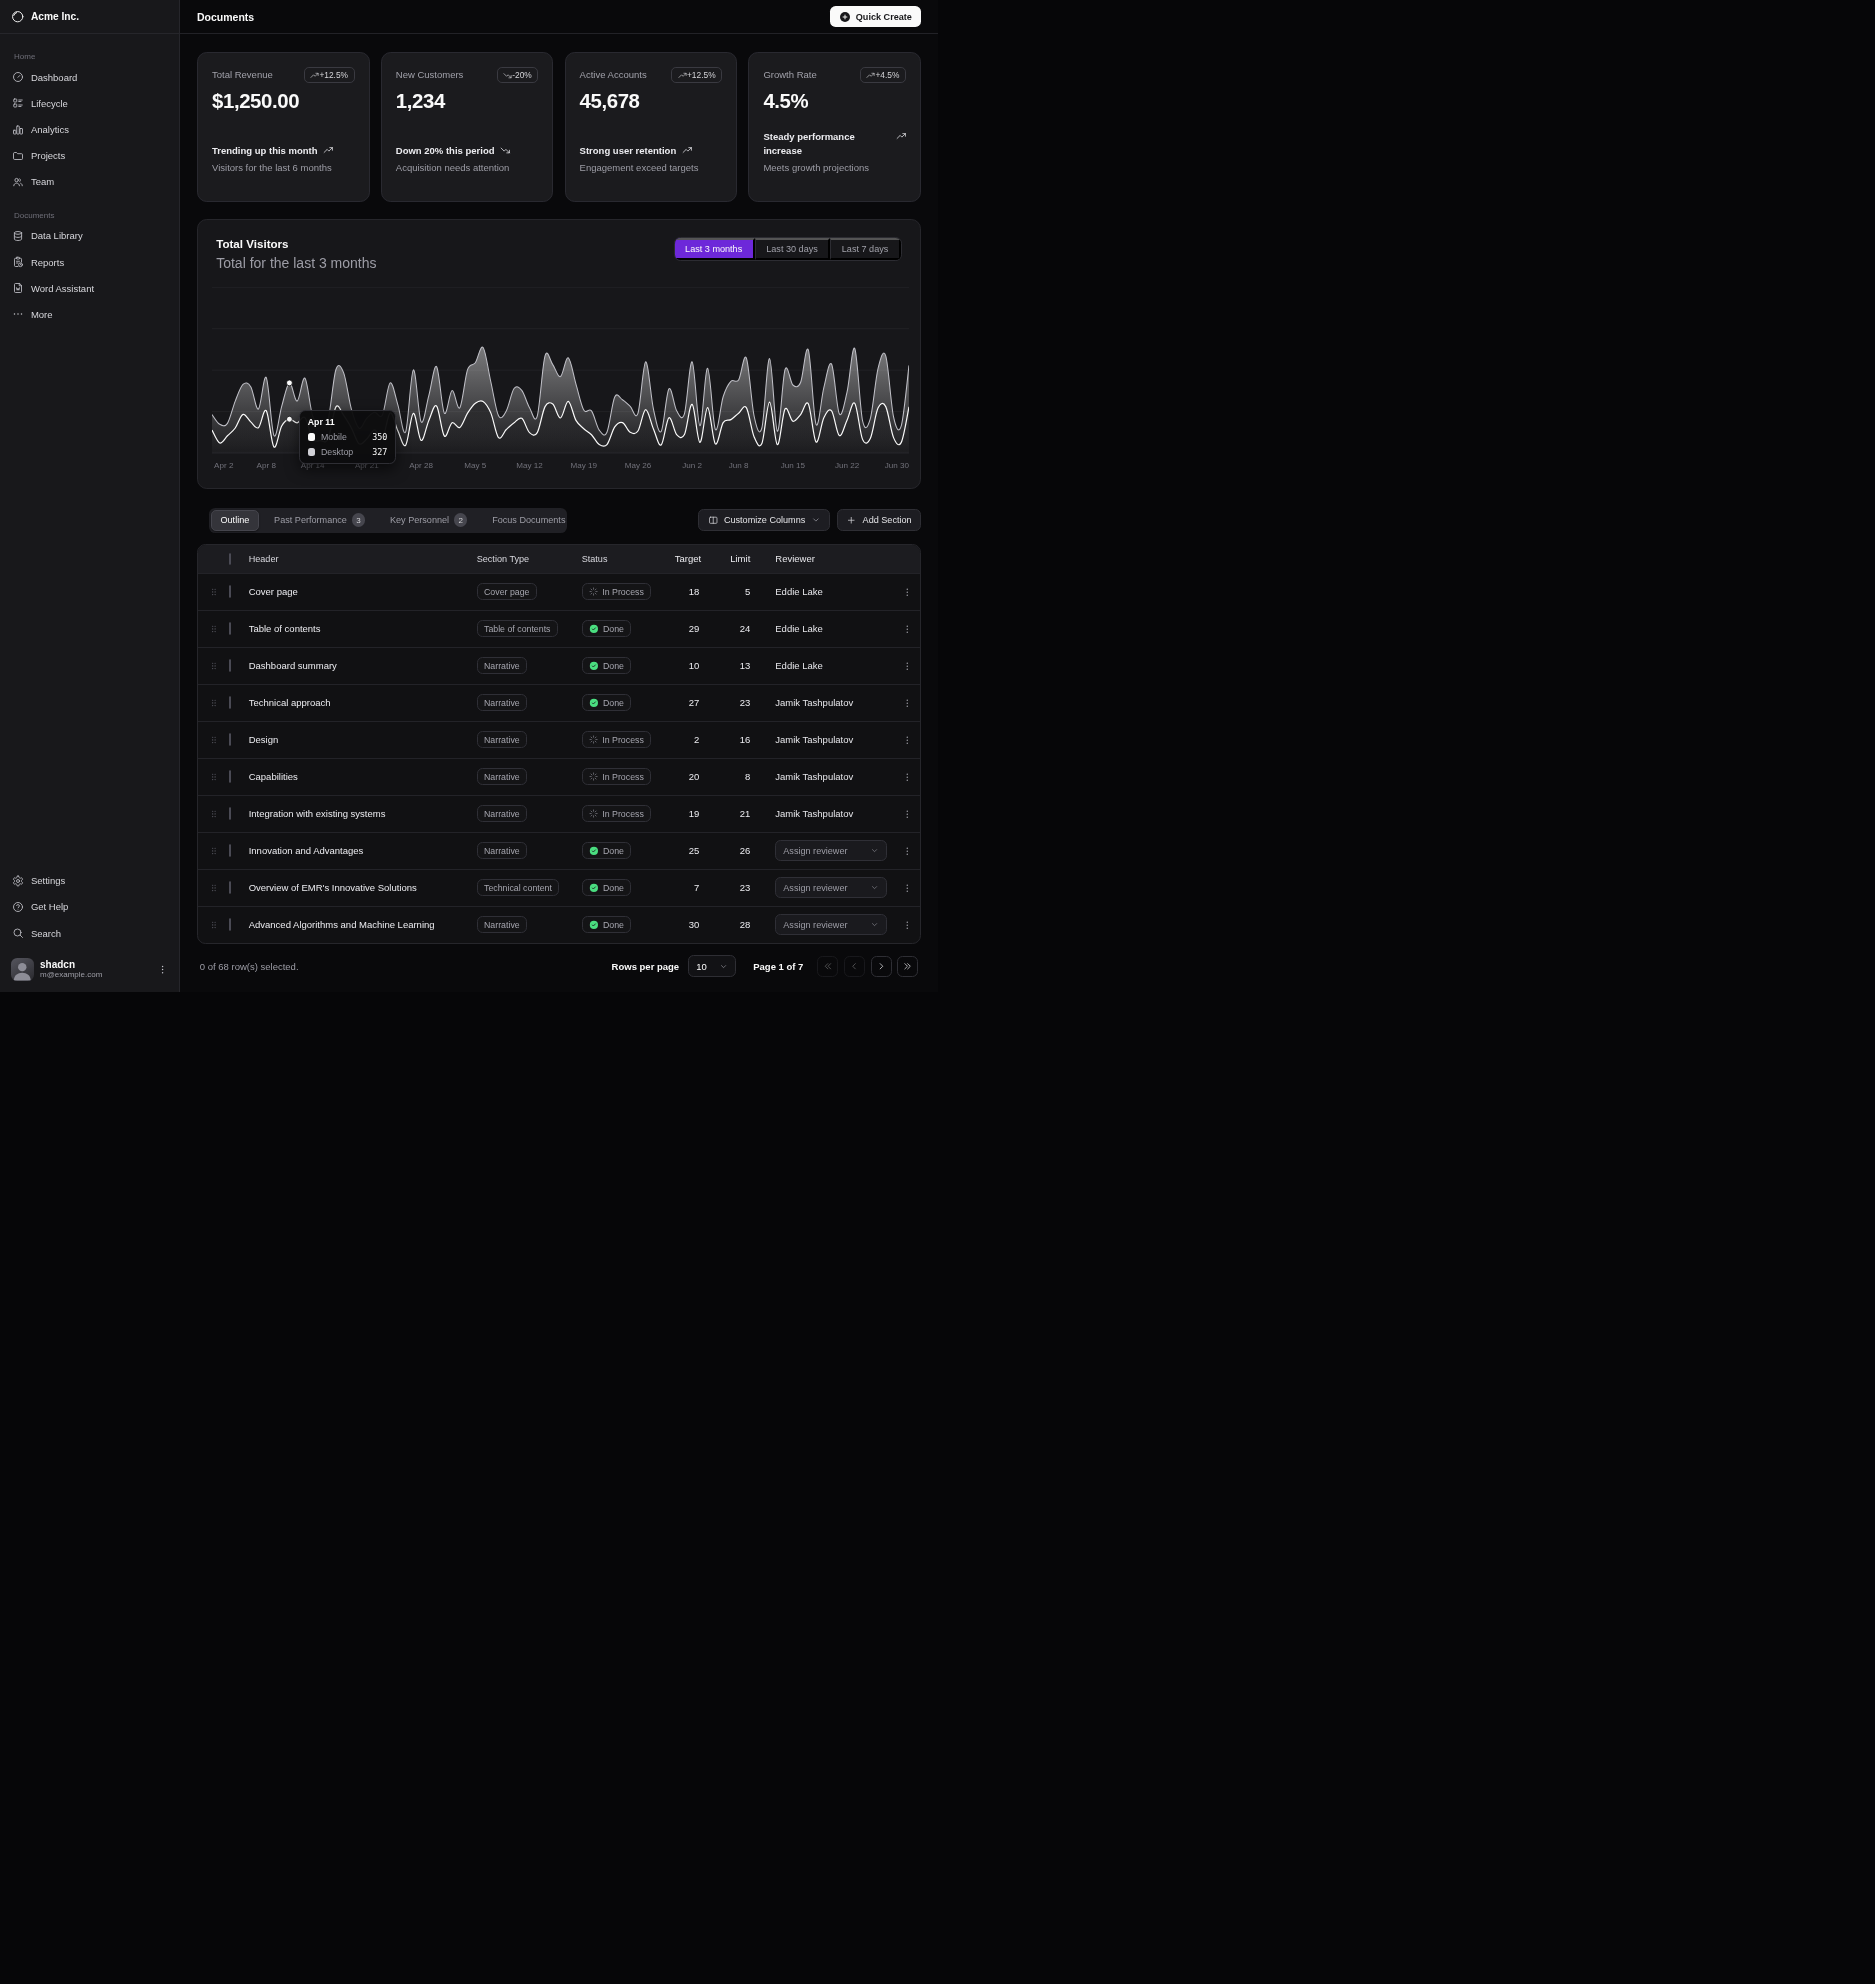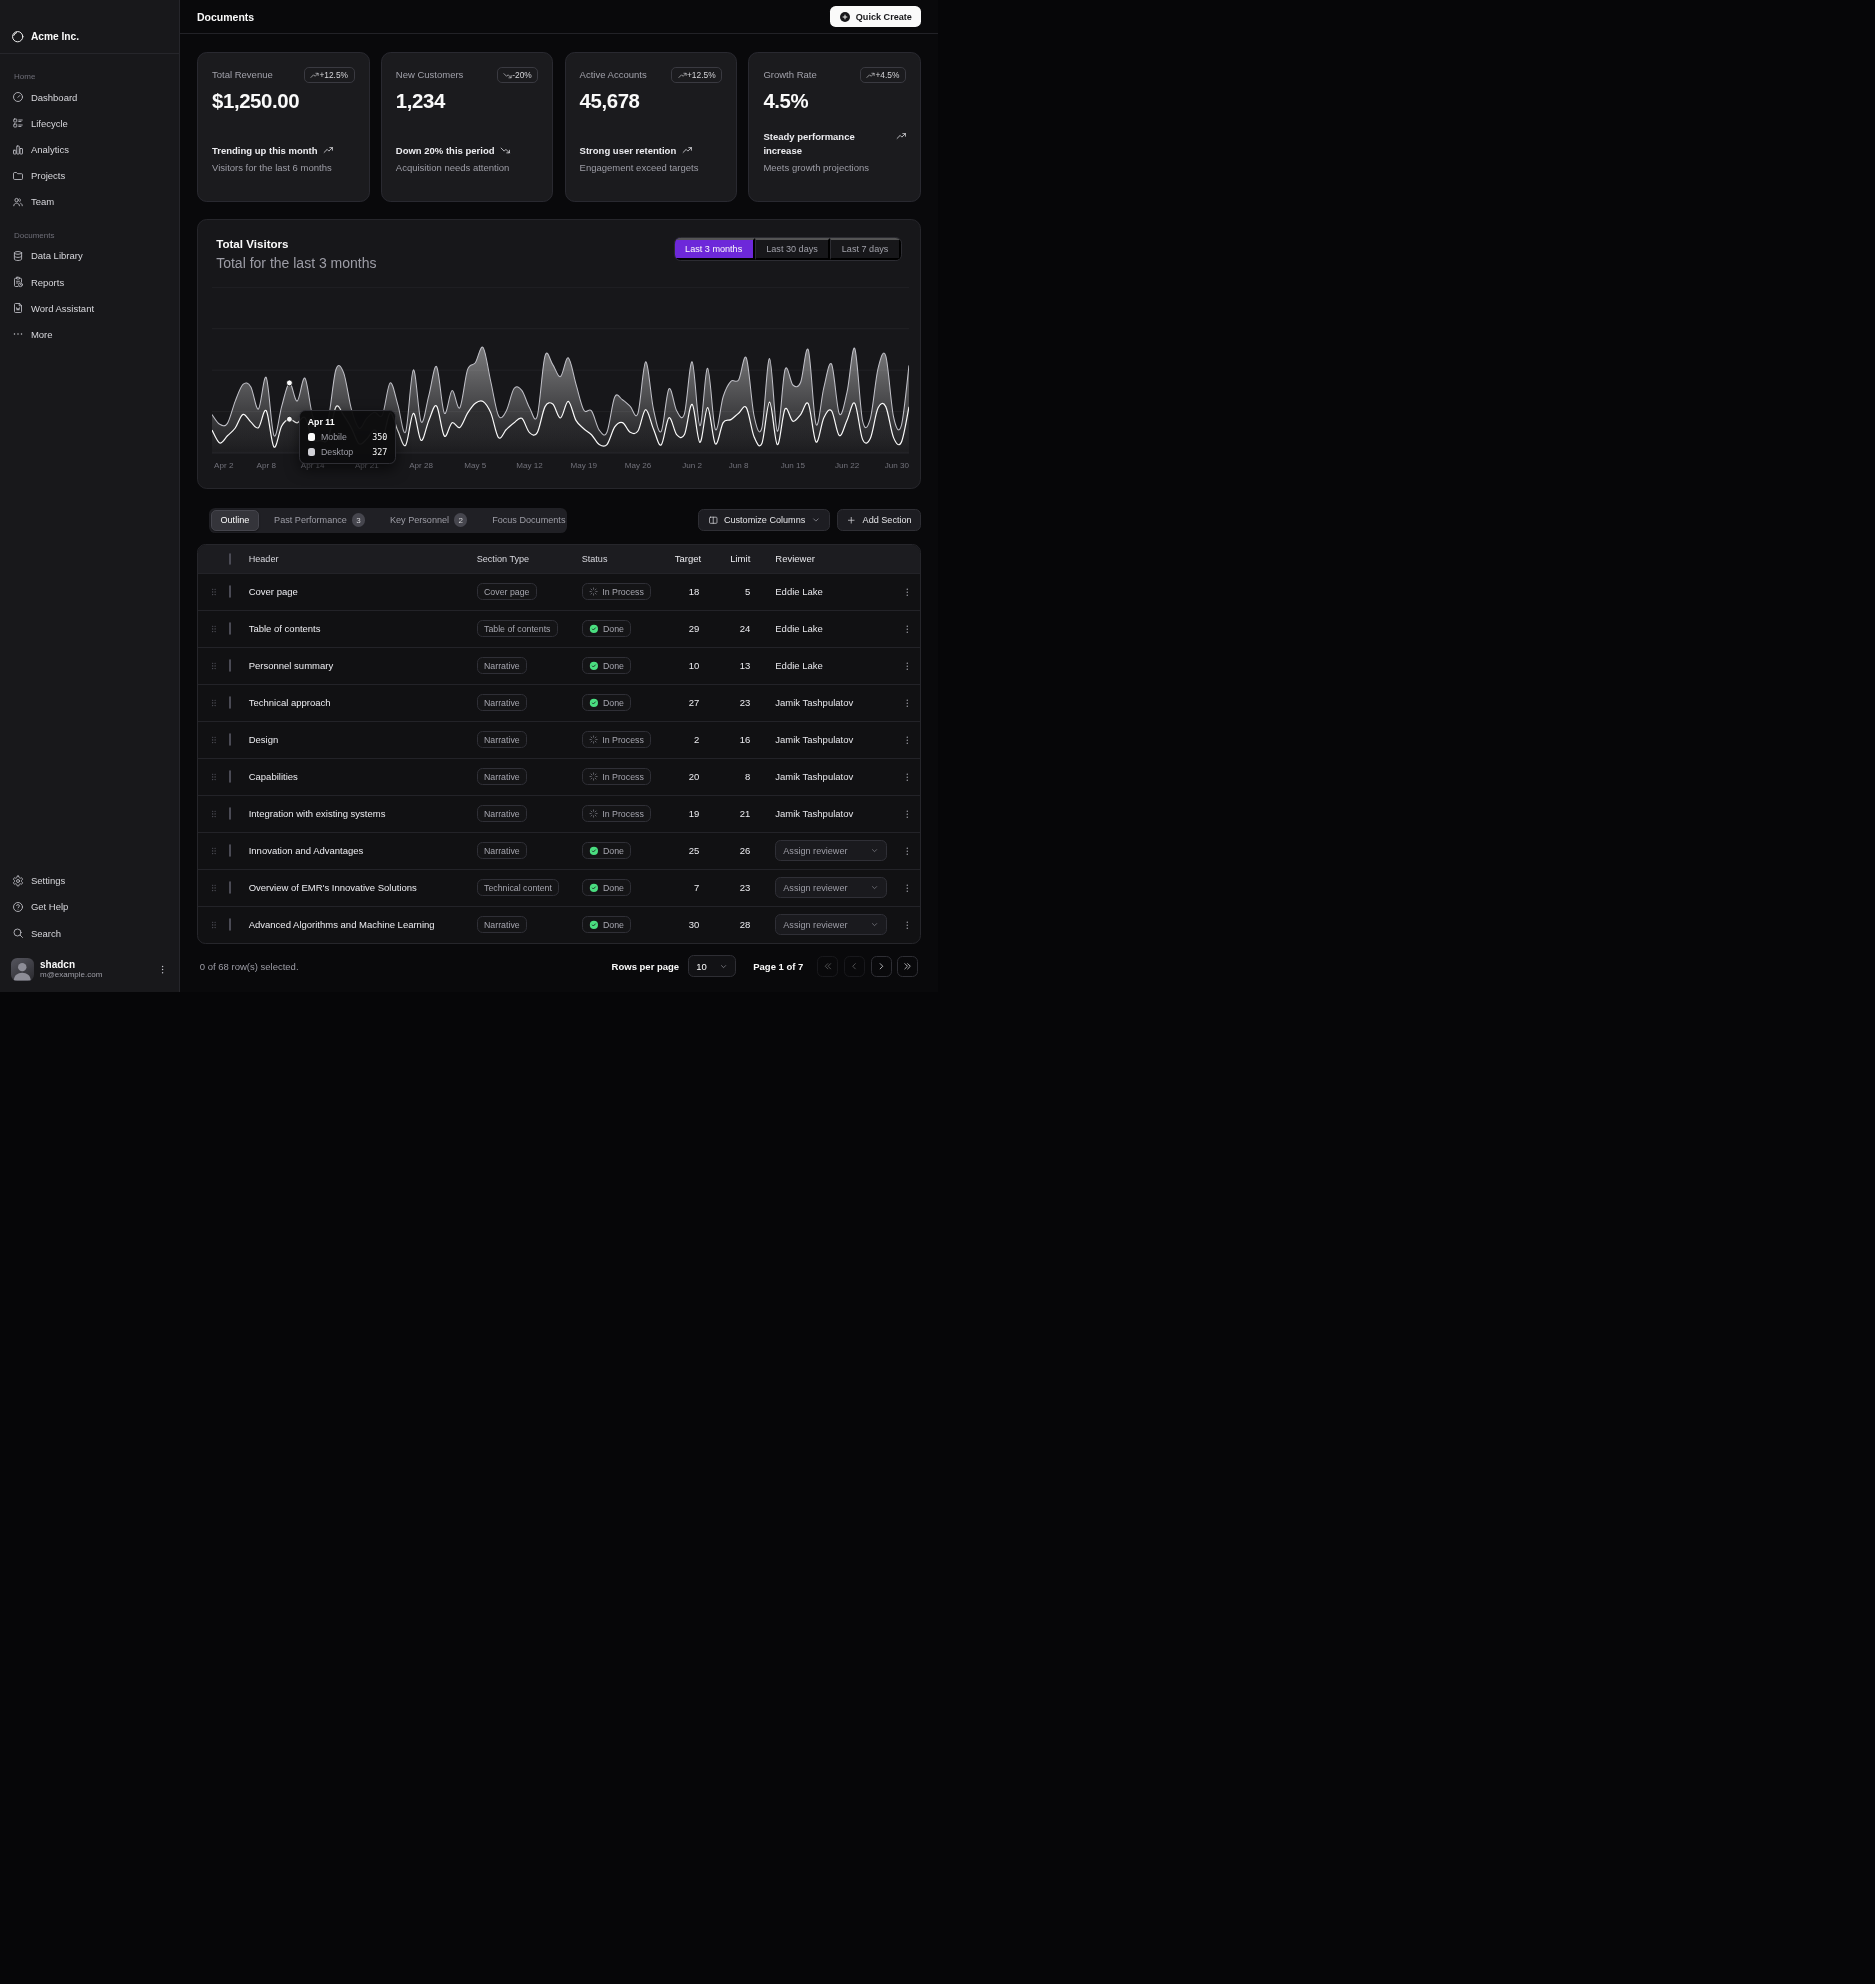--- a/index.html
+++ b/index.html
@@ -1,21 +1,21 @@
 <!DOCTYPE html>
 <html style="font-size:11.2px"><head>
 <meta charset="utf-8">
 <style>
   *{margin:0;padding:0;box-sizing:border-box;}
   html,body{background:#060608;}
   body{width:938px;height:992px;overflow:hidden;font-family:"Liberation Sans",sans-serif;color:#fafafa;-webkit-font-smoothing:antialiased;}
   .app{display:flex;width:938px;height:992px;}
   
   .sidebar{width:180px;flex:0 0 180px;background:#18181b;border-right:0.7px solid #26262b;display:flex;flex-direction:column;}
-  .sb-header{height:34px;border-bottom:0.7px solid #26262b;display:flex;align-items:center;padding:0 5.6px;margin-top:20px;}
+  .sb-header{height:34px;border-bottom:0.7px solid #26262b;display:flex;align-items:center;padding:0 5.6px;}
   .brand{display:flex;align-items:center;gap:6.3px;padding:3.5px 5.6px;border-radius:5.6px;background:none;border:none;color:#fafafa;font-size:10.2px;font-weight:700;cursor:pointer;font-family:inherit;}
   .brand .icon{width:13.4px;height:13.4px;color:#fafafa;}
   .icon svg{width:100%;height:100%;display:block;}
   .sb-nav{flex:1;padding:4.2px 0 0;}
   .sb-label{padding:0 14px;margin:14px 0 4.2px;font-size:8px;color:#6e6e78;}
   .sb-label.second{margin-top:17px;}
   .sb-item{height:24px;margin:2.1px 5.6px;padding:0 6.3px;border-radius:5.6px;display:flex;align-items:center;gap:7px;color:#d7d7dc;font-size:9.5px;cursor:pointer;}
   .sb-item .icon{width:12px;height:12px;color:#c2c2c9;flex:0 0 12px;}
   .sb-footer{padding:0 0 2.8px;}
   .sb-user{margin:4.2px 5.6px 7px;padding:4.2px 5.6px;border-radius:7px;display:flex;align-items:center;gap:6.3px;cursor:pointer;}
@@ -600,21 +600,21 @@
                     <circle cx="9" cy="5.5" r="1.5" fill="currentColor" stroke="none"></circle>
                     <circle cx="15" cy="5.5" r="1.5" fill="currentColor" stroke="none"></circle>
                     <circle cx="9" cy="12" r="1.5" fill="currentColor" stroke="none"></circle>
                     <circle cx="15" cy="12" r="1.5" fill="currentColor" stroke="none"></circle>
                     <circle cx="9" cy="18.5" r="1.5" fill="currentColor" stroke="none"></circle>
                     <circle cx="15" cy="18.5" r="1.5" fill="currentColor" stroke="none"></circle>
                   </svg>
                 </span>
               </div>
     <div><span class="checkbox"></span></div>
-    <div class="c-name">Personnel summary</div>
+    <div class="c-name">Dashboard summary</div>
     <div><span class="pill">
                   <span>Narrative</span>
                 </span></div>
     <div><span class="pill">
       <span class="icon">
                     <svg viewBox="0 0 24 24">
                       <circle cx="12" cy="12" r="10" fill="#4ade80"></circle>
                       <path d="M8.3 12.3l2.4 2.4 5-5.2" stroke="#1b1b1e" stroke-width="2.1" fill="none" stroke-linecap="round" stroke-linejoin="round"></path>
                     </svg>
                   </span>

